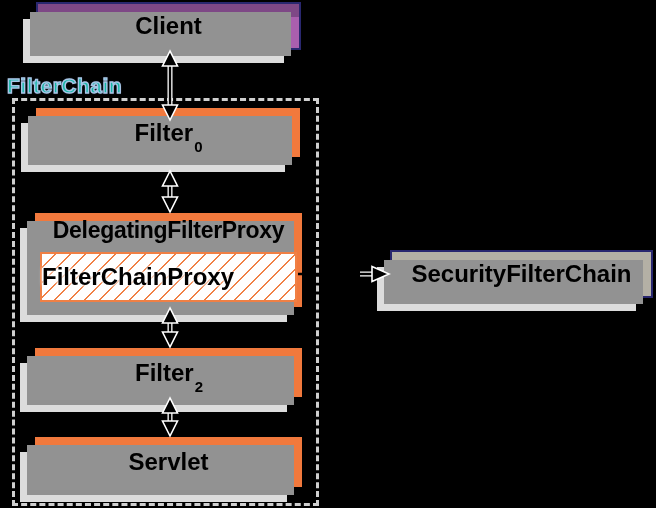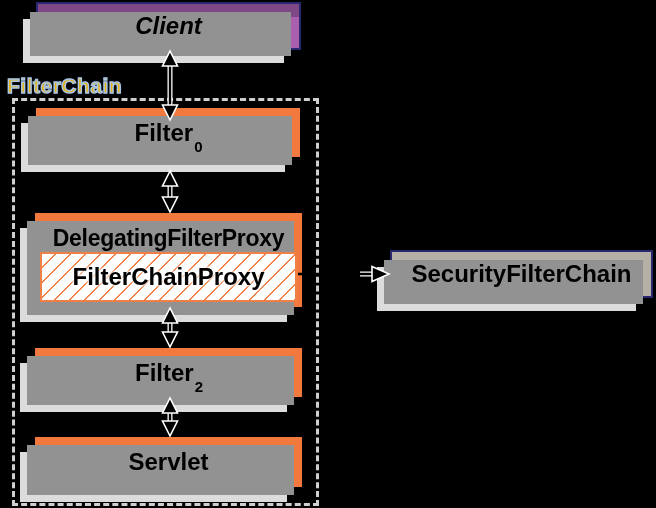--- a/index.html
+++ b/index.html
@@ -13,48 +13,48 @@
   .node{position:absolute;z-index:1;box-sizing:border-box;
         display:flex;align-items:center;justify-content:center;
         font-size:24px;line-height:1;}
   .node::before{content:"";position:absolute;left:-15px;top:15px;
         width:100%;height:100%;background:var(--c-shadow_far,#dcdcdc);z-index:-2;}
   .node::after{content:"";position:absolute;left:-8px;top:8px;
         width:100%;height:100%;background:var(--c-shadow_near,#929292);z-index:-1;}
 
   .client{left:36px;top:2px;width:265px;height:48px;
         background:linear-gradient(180deg,var(--c-purple_dark,#7e4886) 0 13px,var(--c-purple,#aa5fae) 13px);
-        border:2px solid var(--c-navy,#29276f);font-style:italic;}
+        border:2px solid var(--c-navy,#29276f);}
   .orange{background:var(--c-orange,#f1793d);}
   .filter0{left:36px;top:108px;width:264px;height:49px;}
   .dfp{left:35px;top:213px;width:267px;height:94px;
         flex-direction:column;justify-content:flex-start;}
-  .dfp-title{margin-top:14px;font-size:23px;letter-spacing:-0.3px;}
+  .dfp-title{margin-top:6px;font-size:23px;letter-spacing:-0.3px;}
   .fcp{position:absolute;left:5px;right:5px;bottom:5px;height:50px;
         box-sizing:border-box;border:2px solid var(--c-hatch,#f08045);
         background:
           repeating-linear-gradient(135deg,
             rgba(255,255,255,0) 0 9px,
             var(--c-hatch,#f08045) 9px 10.6px),
           #fff;
-        display:flex;align-items:center;justify-content:center;
+        display:flex;align-items:center;justify-content:flex-start;
         font-size:24px;
         text-shadow:0 0 3px #fff,0 0 3px #fff,0 0 5px #fff;margin-top:47px;}
   .filter2{left:35px;top:348px;width:267px;height:49px;text-align:center;}
   .servlet{left:35px;top:437px;width:267px;height:50px;}
   .sfc{left:390px;top:250px;width:263px;height:48px;
         background:var(--c-tan,#b4b0a5);
         border:2px solid var(--c-navy,#29276f);}
 
   sub.ss{font-size:15px;line-height:0;position:relative;top:6px;left:1px;font-weight:bold;}
 
   .chain-box{position:absolute;left:12px;top:98px;width:307px;height:408px;
         box-sizing:border-box;border:3px dashed var(--c-dash,#cfcfcf);z-index:0;}
   .chain-label{position:absolute;left:7px;top:74px;z-index:2;
-        font-size:21px;letter-spacing:0.5px;color:#eab308;
+        font-size:21px;letter-spacing:0.5px;color:#14b8a6;
         -webkit-text-stroke:1.4px var(--c-label_outline,#a9c6e8);
         text-shadow:0 0 2px rgba(150,180,220,.55);}
 
   svg.arrows{position:absolute;left:0;top:0;z-index:5;pointer-events:none;}
 </style>
 </head>
 <body>
 
 <div class="stage">
 

